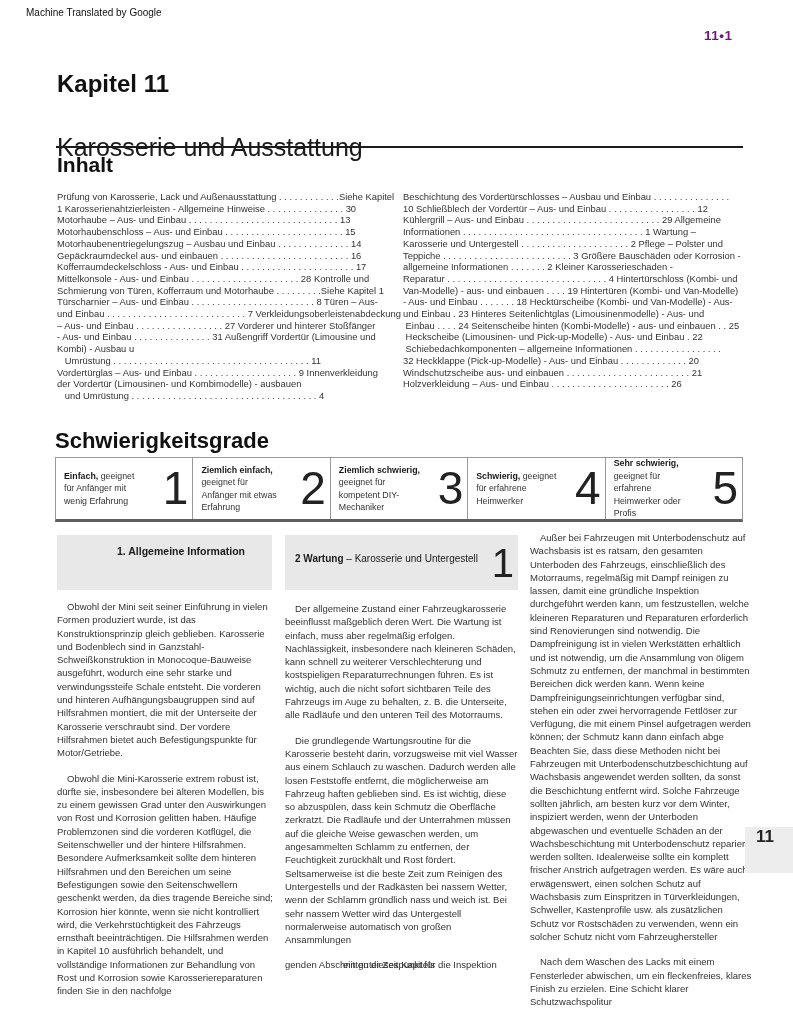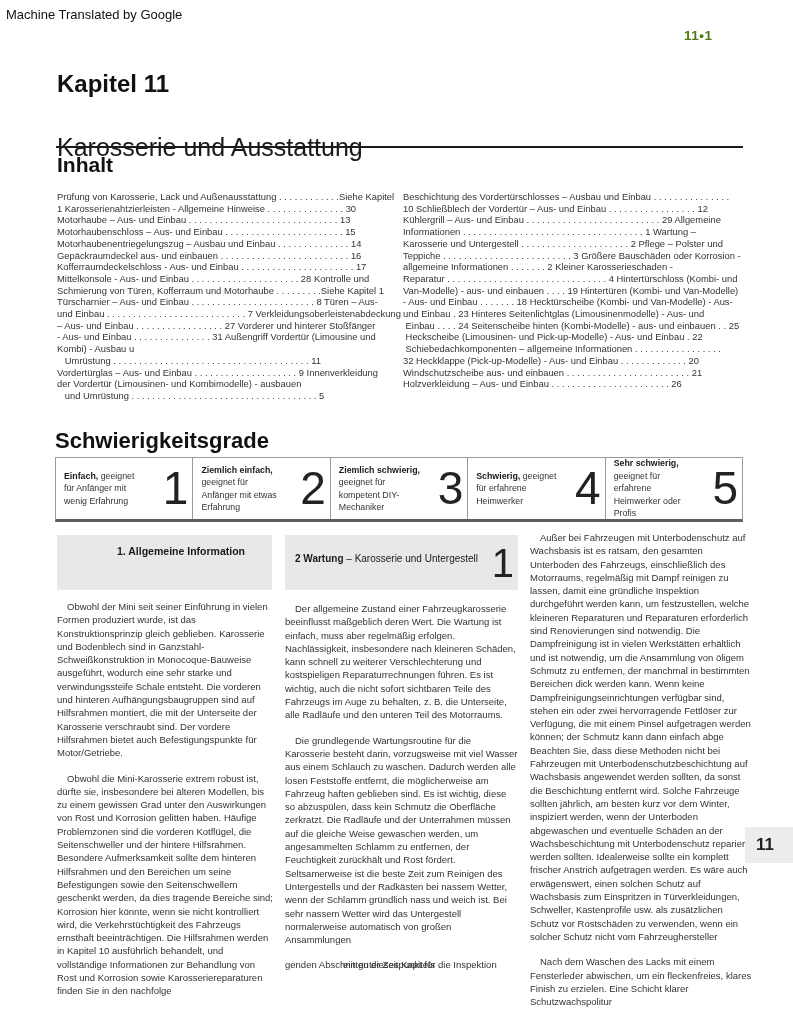--- a/index.html
+++ b/index.html
@@ -1,21 +1,21 @@
 <!DOCTYPE html>
 <html><head>
 <meta charset="utf-8">
 <style>
   html,body{margin:0;padding:0;background:#ffffff;}
   body{width:793px;height:1020px;overflow:hidden;
        font-family:"Liberation Sans","DejaVu Sans",sans-serif;color:#2e2e2e;}
   .page{position:relative;width:793px;height:1020px;background:#fff;}
 
-  .watermark{position:absolute;left:6px;top:7px;font-size:13px;color:#111;}
-  .page-ref{position:absolute;left:684px;top:28px;font-size:13.5px;font-weight:700;color:#4d7c0f;letter-spacing:.5px;}
+  .watermark{position:absolute;left:26px;top:7px;font-size:10px;color:#111;}
+  .page-ref{position:absolute;left:704px;top:28px;font-size:13.5px;font-weight:700;color:#701a75;letter-spacing:.5px;}
 
   .chapter-title{position:absolute;left:57px;top:70px;font-size:24px;font-weight:700;color:#111;}
   .chapter-subtitle{position:absolute;left:57px;top:107px;font-size:25px;font-weight:400;color:#1a1a1a;margin-top:26px;}
   .main-rule{position:absolute;left:56px;top:146px;width:687px;height:2px;background:#1c1c1c;}
 
   .contents-heading{position:absolute;left:57px;top:153px;font-size:21px;font-weight:700;color:#111;}
 
   .toc{position:absolute;top:191px;font-size:9.4px;line-height:11.7px;color:#333;}
   .toc-left{left:57px;width:340px;}
   .toc-right{left:403px;width:345px;}
@@ -48,22 +48,22 @@
   .sh-2 .sh-number{position:absolute;right:4px;top:8px;font-size:40px;font-weight:400;color:#222;line-height:1;}
 
   .col-1-body{top:600px;}
   .col-2-body{top:602px;}
 
   .overlap-line{position:relative;height:13px;margin-top:12px;}
   .overlap-line span{position:absolute;top:0;white-space:nowrap;}
   .overlap-line .ol-a{left:0;}
   .overlap-line .ol-b{left:58px;}
 
-  .page-tab{position:absolute;left:745px;top:827px;width:48px;height:36px;background:#ededed;
-      display:flex;align-items:center;}
+  .page-tab{position:absolute;left:745px;top:827px;width:48px;height:46px;background:#ededed;
+      display:flex;}
   .page-tab span{margin-left:11px;font-size:17px;font-weight:700;color:#222;}
 </style>
 </head>
 <body>
 
 <div class="page">
 
   <div class="watermark">Machine Translated by Google</div>
   <div class="page-ref">11•1</div>
 
@@ -84,21 +84,21 @@
       <div class="toc-line">Mittelkonsole - Aus- und Einbau . . . . . . . . . . . . . . . . . . . . . 28 Kontrolle und</div>
       <div class="toc-line">Schmierung von Türen, Kofferraum und Motorhaube . . . . . . . . .Siehe Kapitel 1</div>
       <div class="toc-line">Türscharnier – Aus- und Einbau . . . . . . . . . . . . . . . . . . . . . . . . 8 Türen – Aus-</div>
       <div class="toc-line">und Einbau . . . . . . . . . . . . . . . . . . . . . . . . . . . 7 Verkleidungsoberleistenabdeckung</div>
       <div class="toc-line">– Aus- und Einbau . . . . . . . . . . . . . . . . . 27 Vorderer und hinterer Stoßfänger</div>
       <div class="toc-line">- Aus- und Einbau . . . . . . . . . . . . . . . 31 Außengriff Vordertür (Limousine und</div>
       <div class="toc-line">Kombi) - Ausbau u</div>
       <div class="toc-line">   Umrüstung . . . . . . . . . . . . . . . . . . . . . . . . . . . . . . . . . . . . . . 11</div>
       <div class="toc-line">Vordertürglas – Aus- und Einbau . . . . . . . . . . . . . . . . . . . . 9 Innenverkleidung</div>
       <div class="toc-line">der Vordertür (Limousinen- und Kombimodelle) - ausbauen</div>
-      <div class="toc-line">   und Umrüstung . . . . . . . . . . . . . . . . . . . . . . . . . . . . . . . . . . . . 5</div>
+      <div class="toc-line">   und Umrüstung . . . . . . . . . . . . . . . . . . . . . . . . . . . . . . . . . . . . 4</div>
     </div>
   <div class="toc toc-right">
       <div class="toc-line">Beschichtung des Vordertürschlosses – Ausbau und Einbau . . . . . . . . . . . . . . .</div>
       <div class="toc-line">10 Schließblech der Vordertür – Aus- und Einbau . . . . . . . . . . . . . . . . . 12</div>
       <div class="toc-line">Kühlergrill – Aus- und Einbau . . . . . . . . . . . . . . . . . . . . . . . . . . 29 Allgemeine</div>
       <div class="toc-line">Informationen . . . . . . . . . . . . . . . . . . . . . . . . . . . . . . . . . . . 1 Wartung –</div>
       <div class="toc-line">Karosserie und Untergestell . . . . . . . . . . . . . . . . . . . . . 2 Pflege – Polster und</div>
       <div class="toc-line">Teppiche . . . . . . . . . . . . . . . . . . . . . . . . . 3 Größere Bauschäden oder Korrosion -</div>
       <div class="toc-line">allgemeine Informationen . . . . . . . 2 Kleiner Karosserieschaden -</div>
       <div class="toc-line">Reparatur . . . . . . . . . . . . . . . . . . . . . . . . . . . . . . . 4 Hintertürschloss (Kombi- und</div>

